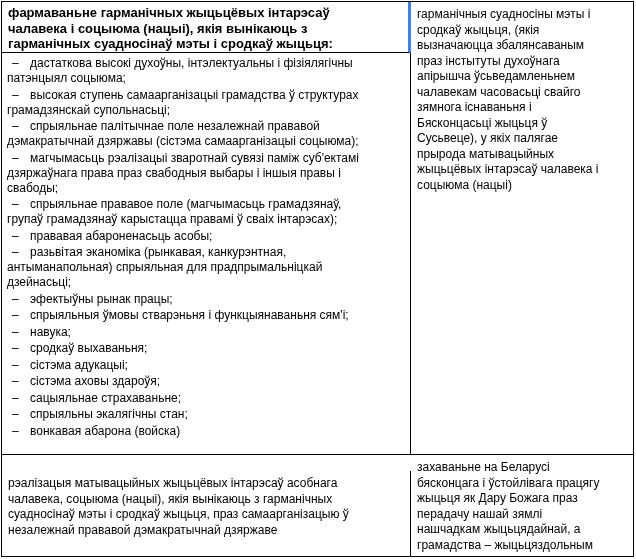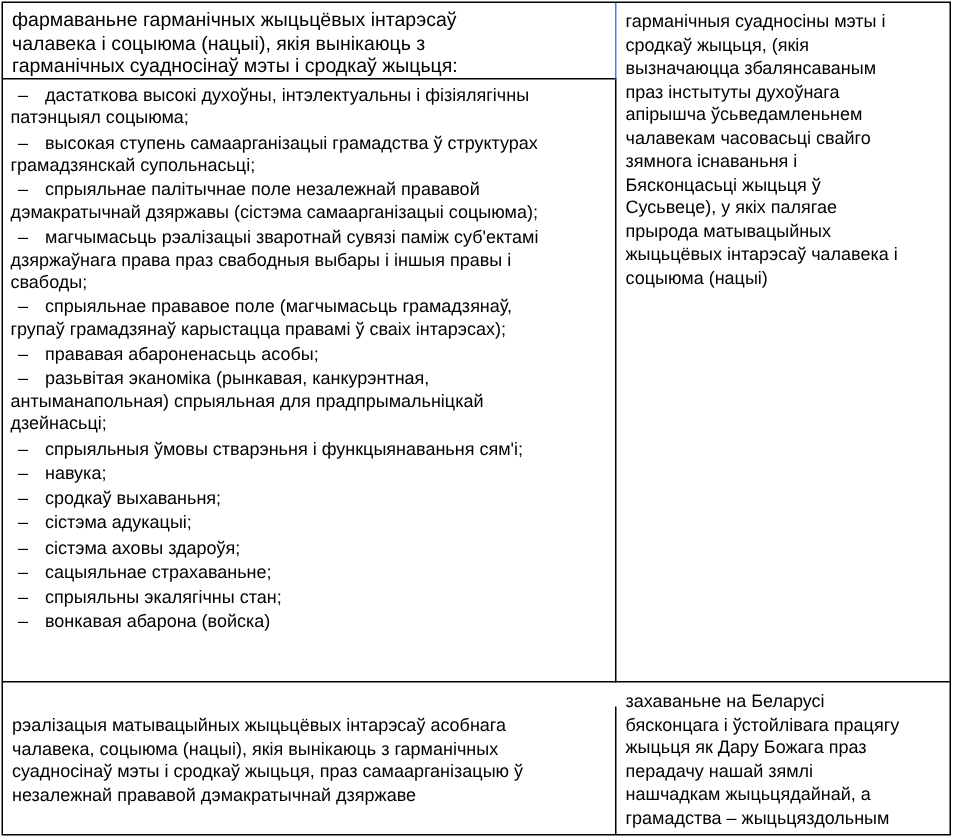--- a/index.html
+++ b/index.html
@@ -17,23 +17,23 @@
     border: 1px solid #000000;
     display: grid;
     grid-template-columns: 409px 1fr;
     grid-template-rows: 51px 402px 1fr;
     background: #ffffff;
   }
   .cell { overflow: hidden; font-size: 12px; line-height: 15.5px; }
   .pre { white-space: pre-line; }
   .header-cell {
     grid-column: 1; grid-row: 1;
-    border-right: 1px solid #3b82f6;
+    border-right: 3px solid #3b82f6;
     border-bottom: 1px solid #000000;
-    font-weight: normal; font-size: 13px; line-height: 15.5px;
+    font-weight: bold; font-size: 13px; line-height: 15.5px;
     padding: 3px 6px 0 6px;
   }
   .list-cell {
     grid-column: 1; grid-row: 2;
     border-right: 1px solid #000000;
     border-bottom: 1px solid #000000;
     padding: 3px 5px 0 5px;
     line-height: 15px;
   }
   .list-item { white-space: pre-line; margin-bottom: 1.5px; }
@@ -73,20 +73,21 @@
 дэмакратычнай дзяржавы (сістэма самаарганізацыі соцыюма);</span></div>
       <div class="list-item"><span class="marker">–</span><span>магчымасьць рэалізацыі зваротнай сувязі паміж суб'ектамі
 дзяржаўнага права праз свабодныя выбары і іншыя правы і
 свабоды;</span></div>
       <div class="list-item"><span class="marker">–</span><span>спрыяльнае прававое поле (магчымасьць грамадзянаў,
 групаў грамадзянаў карыстацца правамі ў сваіх інтарэсах);</span></div>
       <div class="list-item"><span class="marker">–</span><span>прававая абароненасьць асобы;</span></div>
       <div class="list-item"><span class="marker">–</span><span>разьвітая эканоміка (рынкавая, канкурэнтная,
 антыманапольная) спрыяльная для прадпрымальніцкай
 дзейнасьці;</span></div>
+      <div class="list-item"><span class="marker">–</span><span>эфектыўны рынак працы;</span></div>
       <div class="list-item"><span class="marker">–</span><span>спрыяльныя ўмовы стварэньня і функцыянаваньня сям'і;</span></div>
       <div class="list-item"><span class="marker">–</span><span>навука;</span></div>
       <div class="list-item"><span class="marker">–</span><span>сродкаў выхаваньня;</span></div>
       <div class="list-item"><span class="marker">–</span><span>сістэма адукацыі;</span></div>
       <div class="list-item"><span class="marker">–</span><span>сістэма аховы здароўя;</span></div>
       <div class="list-item"><span class="marker">–</span><span>сацыяльнае страхаваньне;</span></div>
       <div class="list-item"><span class="marker">–</span><span>спрыяльны экалягічны стан;</span></div>
       <div class="list-item"><span class="marker">–</span><span>вонкавая абарона (войска)</span></div>
     </div>
 

